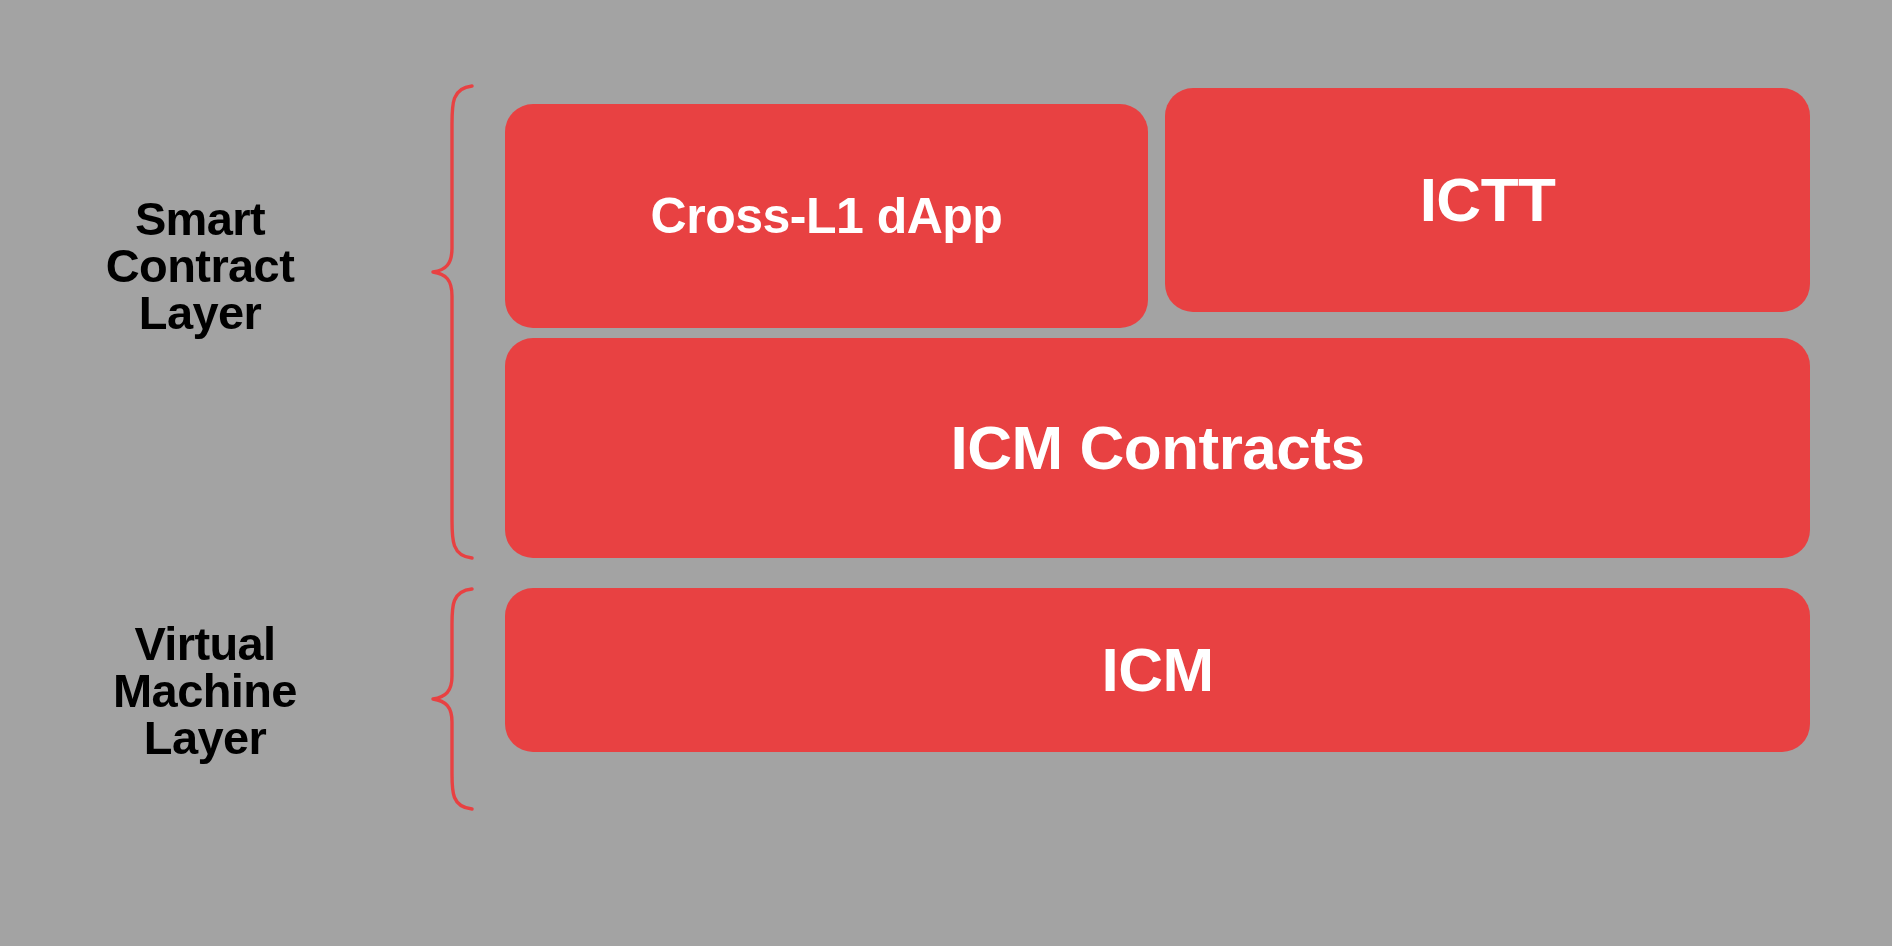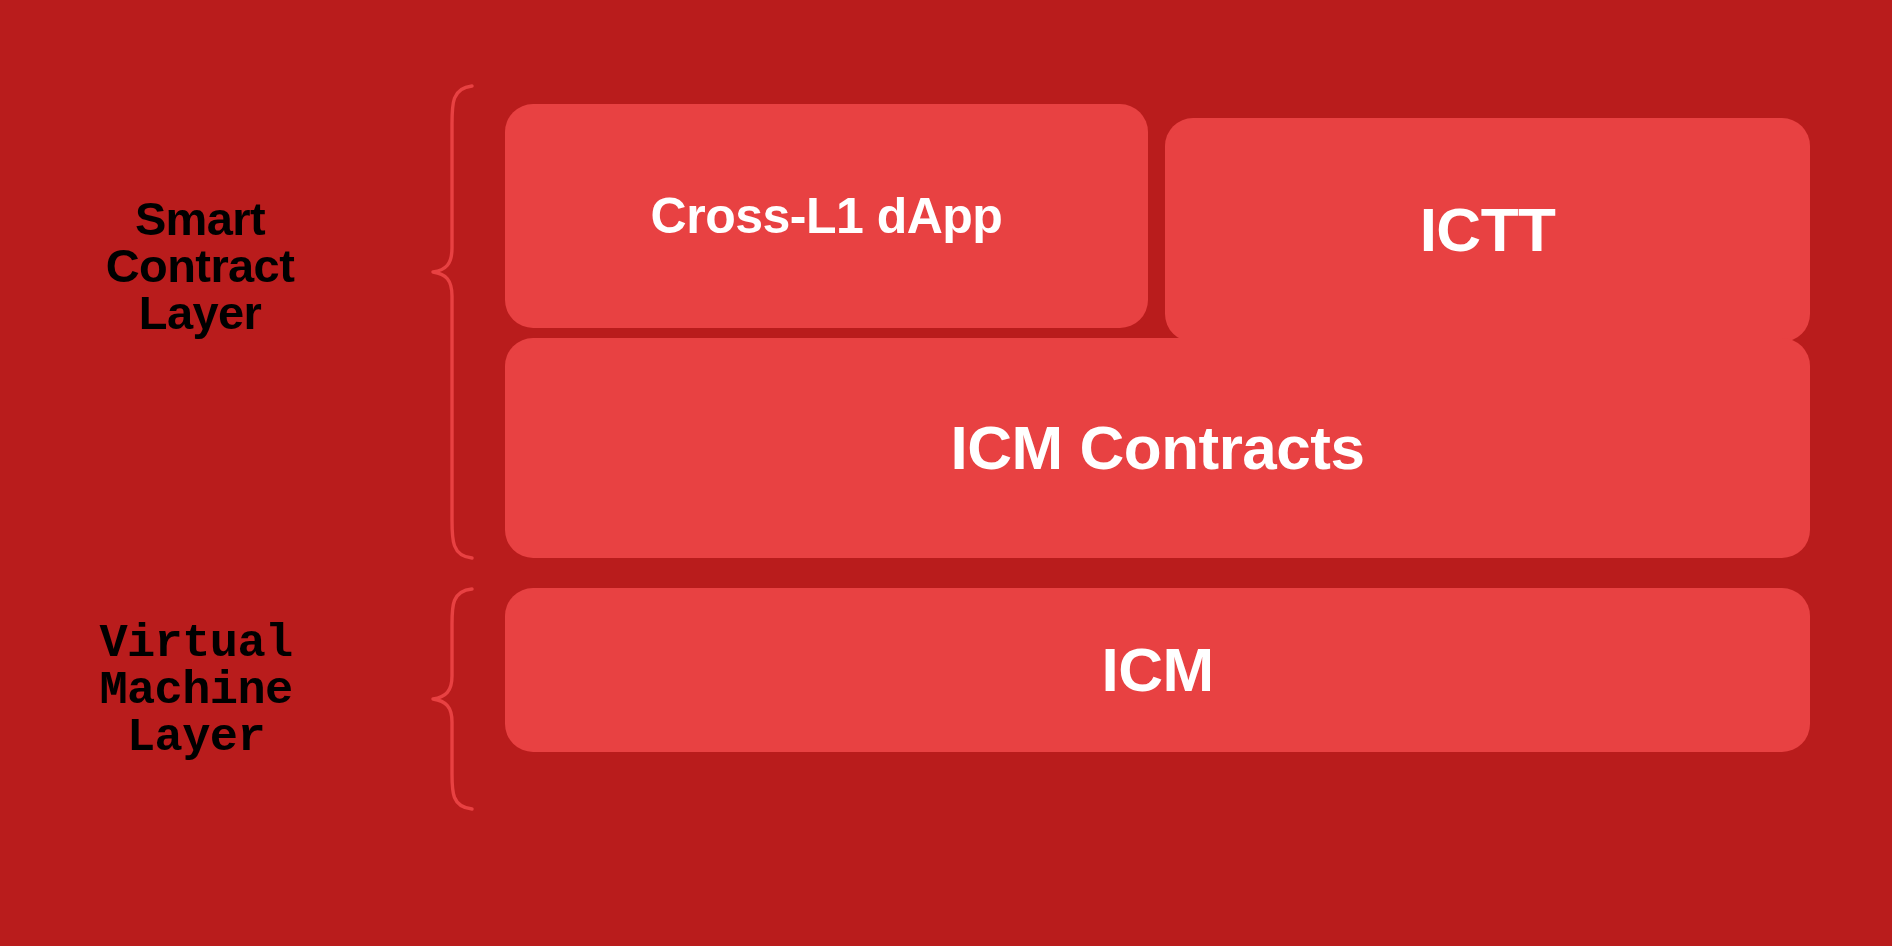--- a/index.html
+++ b/index.html
@@ -8,21 +8,21 @@
     padding: 0;
     background: #ffffff;
   }
   body {
     font-family: "Liberation Sans", sans-serif;
   }
   #diagram-canvas {
     position: relative;
     width: 1892px;
     height: 946px;
-    background: #b91c1c;
+    background: #a3a3a3;
     overflow: hidden;
   }
 
   
   .group-label {
     position: absolute;
     color: #000000;
     font-family: "Liberation Sans", sans-serif;
     font-weight: bold;
     font-size: 47px;
@@ -35,25 +35,24 @@
     justify-content: center;
     white-space: pre-line;
   }
   #label-smart-contract-layer {
     left: 60px;
     top: 150px;
     width: 280px;
     height: 230px;
   }
   #label-virtual-machine-layer {
-    left: 56px;
+    left: 65px;
     top: 585px;
     width: 280px;
     height: 210px;
-    font-family: Liberation Mono, monospace;
   }
 
   
   #brace-layer {
     position: absolute;
     left: 0;
     top: 0;
     width: 1892px;
     height: 946px;
     pointer-events: none;
@@ -139,21 +138,21 @@
              C 452 691, 446 697, 433 699
              C 446 701, 452 707, 452 722
              L 452 774
              C 452 792, 452 807, 472 809" fill="none" stroke="#E84142" stroke-width="3.4" stroke-linecap="round" stroke-linejoin="round"></path>
   </svg>
 
   <div id="box-cross-l1-dapp" class="node-box" style="background:#E84142;">
     <span class="node-label">Cross-L1 dApp</span>
   </div>
 
-  <div id="box-ictt" class="node-box" style="background:#E84142;margin-top:30px;">
+  <div id="box-ictt" class="node-box" style="background:#E84142;">
     <span class="node-label">ICTT</span>
   </div>
 
   <div id="box-icm-contracts" class="node-box" style="background:#E84142;">
     <span class="node-label">ICM Contracts</span>
   </div>
 
   <div id="box-icm" class="node-box" style="background:#E84142;">
     <span class="node-label">ICM</span>
   </div>

